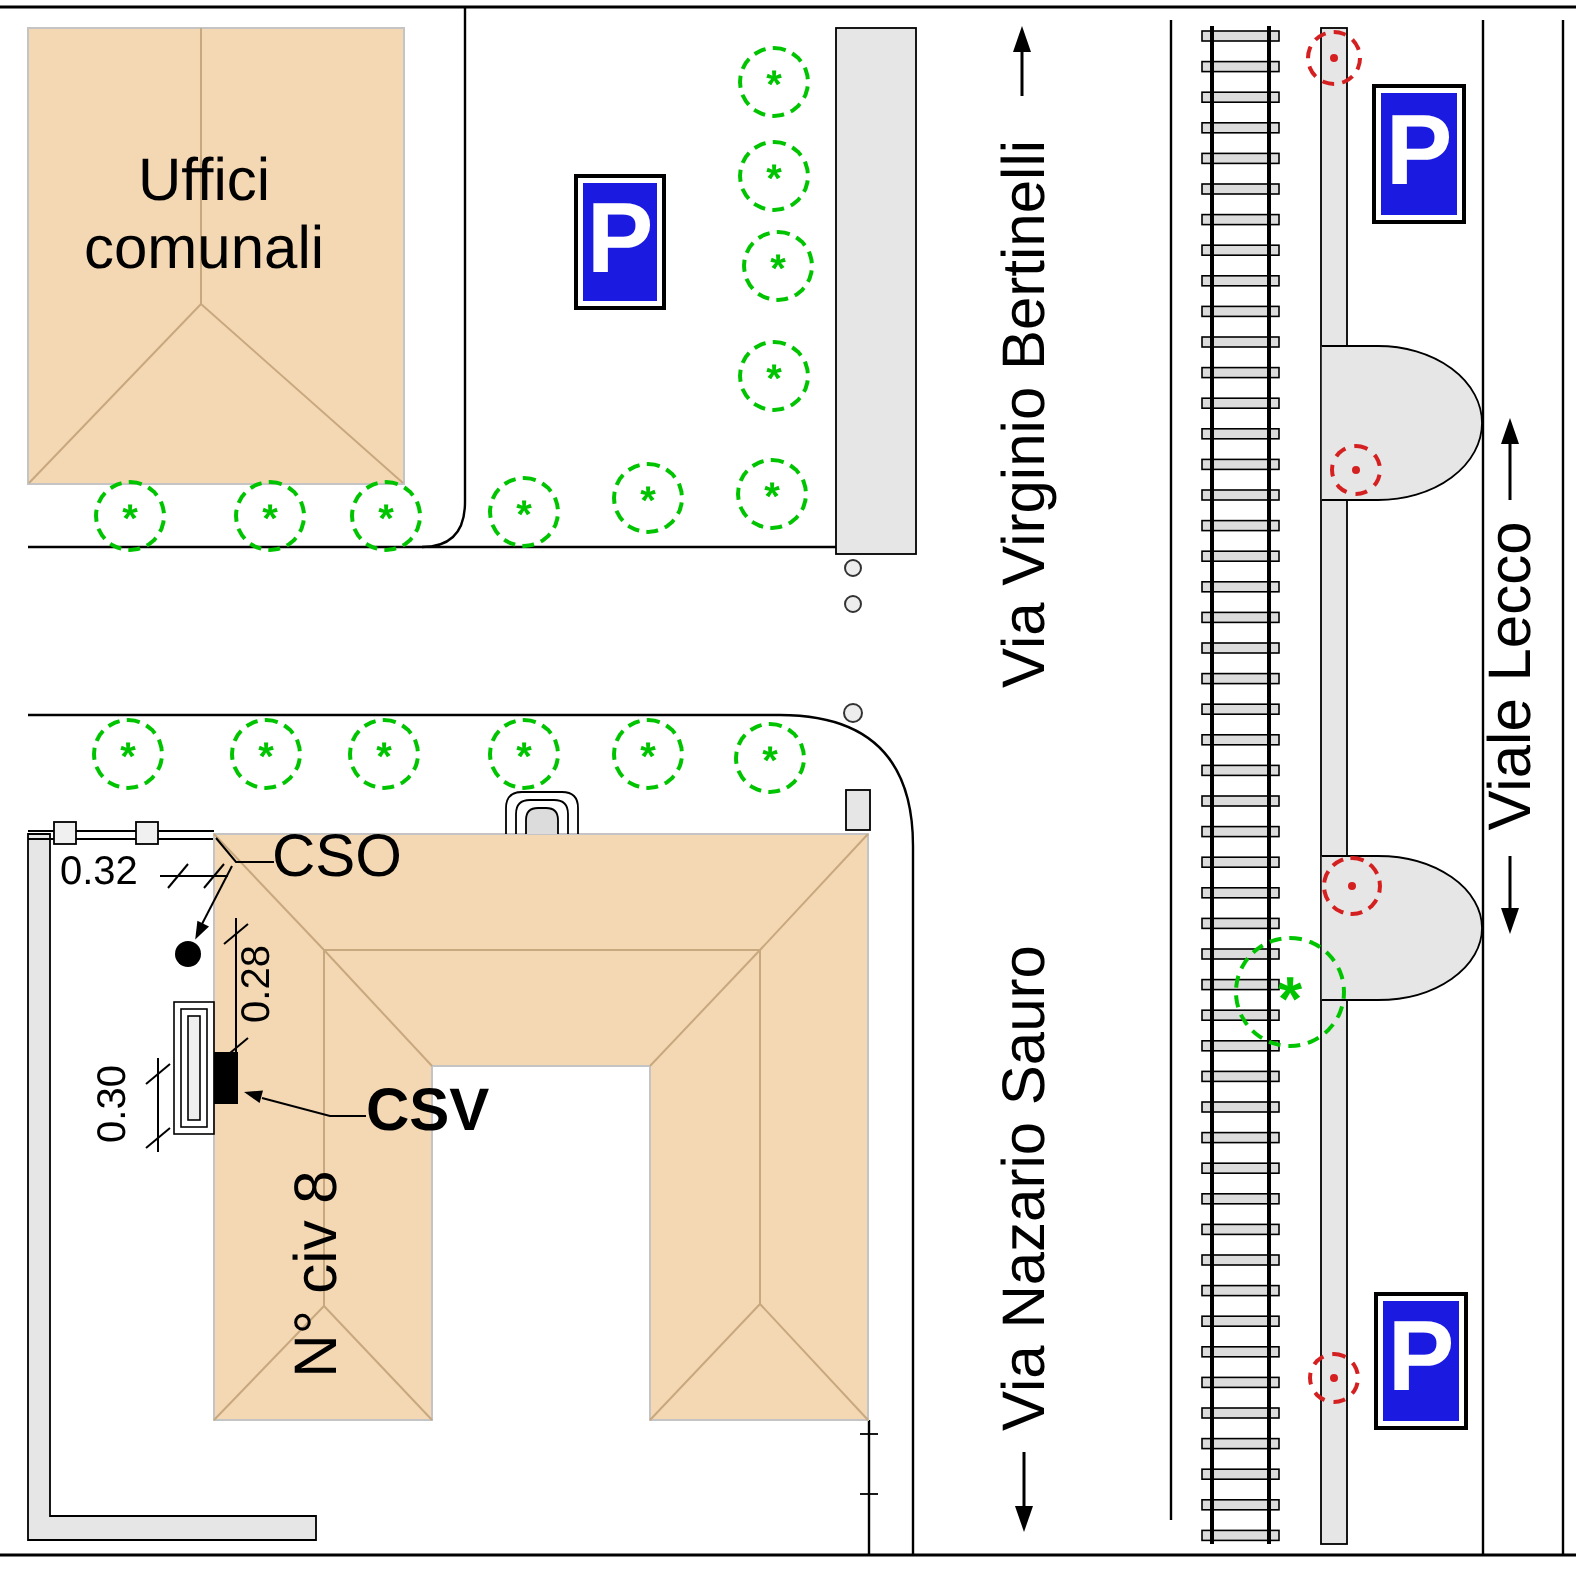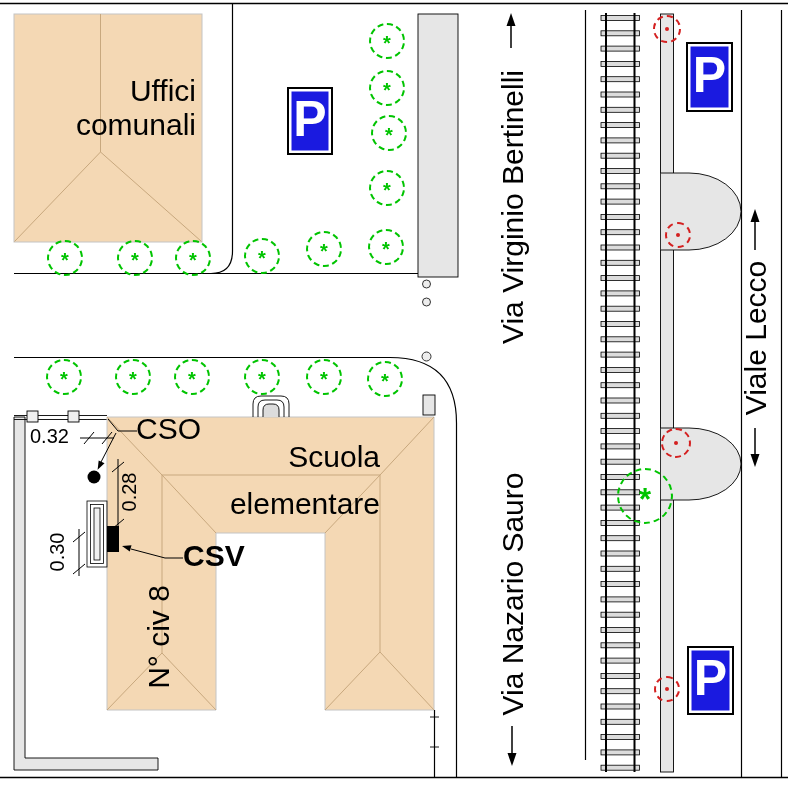--- a/index.html
+++ b/index.html
@@ -1,20 +1,20 @@
 <!DOCTYPE html>
 <html><head>
 <meta charset="utf-8">
 <style>
   html,body{margin:0;padding:0;background:#fff;}
   #canvas{position:relative;width:788px;height:788px;background:#fff;overflow:hidden;
           font-family:"Liberation Sans", sans-serif;color:#000;}
   #plan-svg{position:absolute;left:0;top:0;}
   .lbl{position:absolute;white-space:nowrap;}
-  .multiline{white-space:pre-line;text-align:right;}
+  .multiline{white-space:pre-line;text-align:center;}
   .big{font-size:30px;}
   .dim{font-size:20px;}
   .vlbl{position:absolute;white-space:nowrap;transform:translate(-50%,-50%) rotate(-90deg);}
   .psign{position:absolute;background:#1A1AE0;border:2px solid #000;
          box-shadow:inset 0 0 0 2.5px #fff;display:flex;align-items:center;justify-content:center;
          box-sizing:border-box;}
   .psign span{color:#fff;font-weight:bold;font-size:50px;line-height:1;padding-bottom:5px;}
   .tree{position:absolute;border-radius:50%;display:flex;align-items:center;justify-content:center;
         box-sizing:border-box;}
   .tree-green{border:2.5px dashed #00C400;color:#00C400;}
@@ -193,22 +193,20 @@
     <polygon points="755,209 750.5,222 759.5,222" fill="#000" stroke="none"></polygon>
     <line x1="755" y1="428" x2="755" y2="455"></line>
     <polygon points="755,467 750.5,454 759.5,454" fill="#000" stroke="none"></polygon>
   </g>
 </svg>
 
   <div class="lbl big multiline" style="left:8px;top:74px;width:188px;line-height:34px;">Uffici
 comunali</div>
 
 
-  <div class="lbl big multiline" style="left:150px;top:433px;width:230px;line-height:47px;">Scuola
-elementare</div>
 
   <div class="lbl big" style="left:136px;top:412px;">CSO</div>
 
   <div class="lbl big" style="left:183px;top:539px;font-weight:bold;">CSV</div>
 
   <div class="lbl dim" style="left:30px;top:425px;">0.32</div>
 
   <div class="vlbl dim" style="left:129px;top:492px;">0.28</div>
 
   <div class="vlbl dim" style="left:57px;top:552px;">0.30</div>

